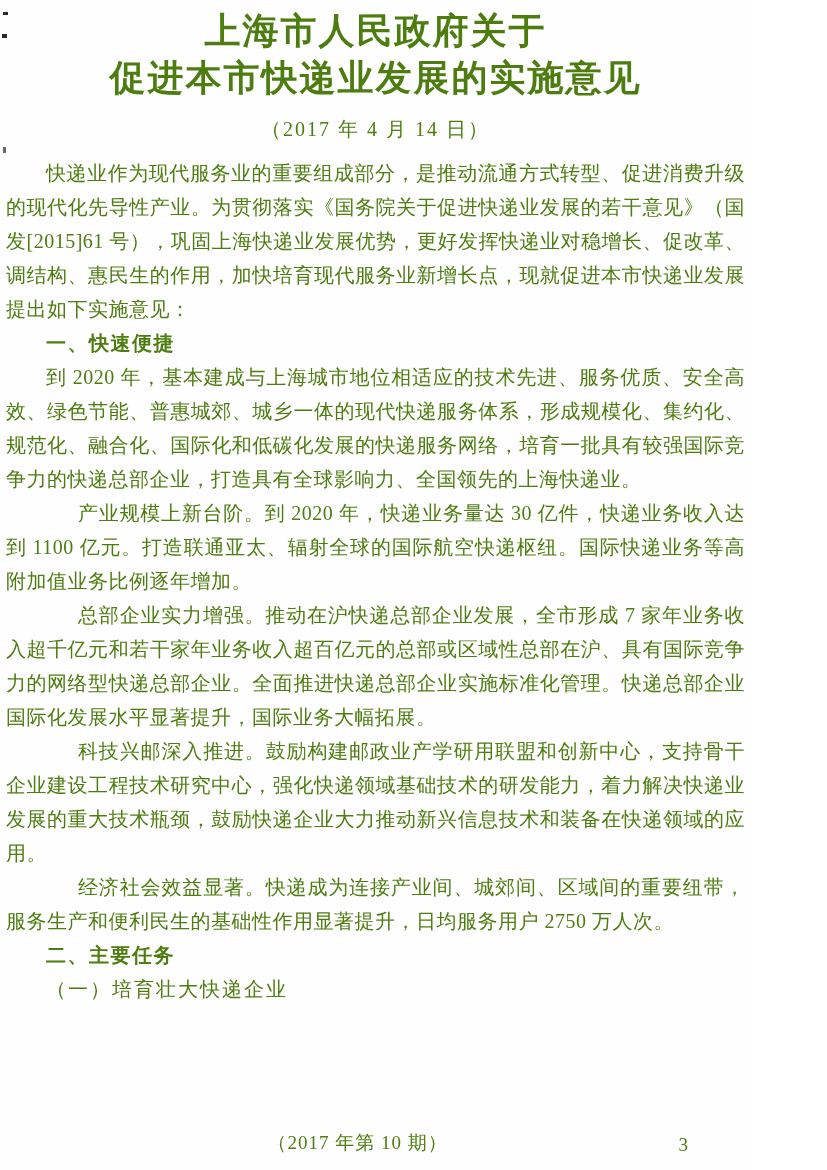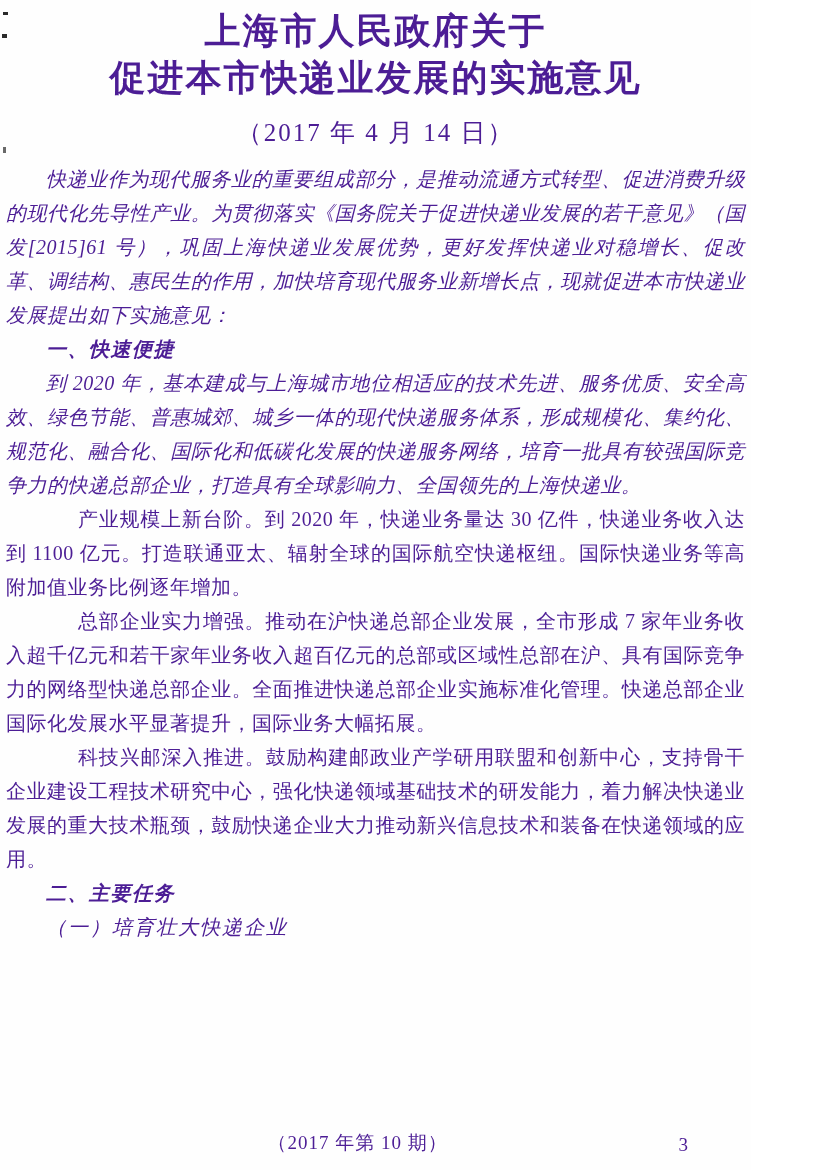--- a/index.html
+++ b/index.html
@@ -5,38 +5,38 @@
   html, body {
     margin: 0;
     padding: 0;
     background: #ffffff;
   }
   .sheet {
     position: relative;
     width: 751px;
     height: 1170px;
     background: #fefefe;
-    color: #4c1d95;
+    color: #4d7c0f;
     font-family: "Liberation Serif", "DejaVu Serif", serif;
     overflow: hidden;
     box-sizing: border-box;
   }
   
   .doc-title {
     margin-top: 8px;
     text-align: center;
     font-size: 36px;
     line-height: 47px;
     font-weight: bold;
     letter-spacing: 2px;
   }
   .doc-date {
     margin-top: 14px;
     text-align: center;
-    font-size: 25px;
+    font-size: 20px;
     letter-spacing: 2px;
   }
   .doc-number {
     margin-top: 32px;
     text-align: right;
     padding-right: 48px;
     font-size: 19px;
     letter-spacing: 1px;
   }
   
@@ -44,21 +44,21 @@
     margin-top: 13px;
     padding: 0 6px;
     font-size: 20px;
     line-height: 34px;
     text-align: justify;
     letter-spacing: 0.5px;
   }
   .content p {
     margin: 0;
   }
-  .ind      { text-indent: 2em; font-style: italic; }
+  .ind      { text-indent: 2em; }
   .ind-deep { text-indent: 3.6em; }
   .bold-head { font-weight: bold; letter-spacing: 1.5px; }
   .kaiti { letter-spacing: 2px; }
   
   .page-footer {
     position: absolute;
     left: 0;
     right: 0;
     bottom: 14px;
     text-align: center;
@@ -98,20 +98,21 @@
     <div class="doc-date">（2017 年 4 月 14 日）</div>
   </header>
 
   <main class="content">
     <p class="ind">快递业作为现代服务业的重要组成部分，是推动流通方式转型、促进消费升级的现代化先导性产业。为贯彻落实《国务院关于促进快递业发展的若干意见》（国发[2015]61 号），巩固上海快递业发展优势，更好发挥快递业对稳增长、促改革、调结构、惠民生的作用，加快培育现代服务业新增长点，现就促进本市快递业发展提出如下实施意见：</p>
     <p class="ind bold-head">一、快速便捷</p>
     <p class="ind">到 2020 年，基本建成与上海城市地位相适应的技术先进、服务优质、安全高效、绿色节能、普惠城郊、城乡一体的现代快递服务体系，形成规模化、集约化、规范化、融合化、国际化和低碳化发展的快递服务网络，培育一批具有较强国际竞争力的快递总部企业，打造具有全球影响力、全国领先的上海快递业。</p>
     <p class="ind-deep">产业规模上新台阶。到 2020 年，快递业务量达 30 亿件，快递业务收入达到 1100 亿元。打造联通亚太、辐射全球的国际航空快递枢纽。国际快递业务等高附加值业务比例逐年增加。</p>
     <p class="ind-deep">总部企业实力增强。推动在沪快递总部企业发展，全市形成 7 家年业务收入超千亿元和若干家年业务收入超百亿元的总部或区域性总部在沪、具有国际竞争力的网络型快递总部企业。全面推进快递总部企业实施标准化管理。快递总部企业国际化发展水平显著提升，国际业务大幅拓展。</p>
     <p class="ind-deep">科技兴邮深入推进。鼓励构建邮政业产学研用联盟和创新中心，支持骨干企业建设工程技术研究中心，强化快递领域基础技术的研发能力，着力解决快递业发展的重大技术瓶颈，鼓励快递企业大力推动新兴信息技术和装备在快递领域的应用。</p>
+    <p class="ind-deep">经济社会效益显著。快递成为连接产业间、城郊间、区域间的重要纽带，服务生产和便利民生的基础性作用显著提升，日均服务用户 2750 万人次。</p>
     <p class="ind bold-head">二、主要任务</p>
     <p class="ind kaiti">（一）培育壮大快递企业</p>
 
   </main>
 
   <footer class="page-footer">
     <span class="issue">（2017 年第 10 期）</span>
     <span class="page-num">3</span>
   </footer>
 

